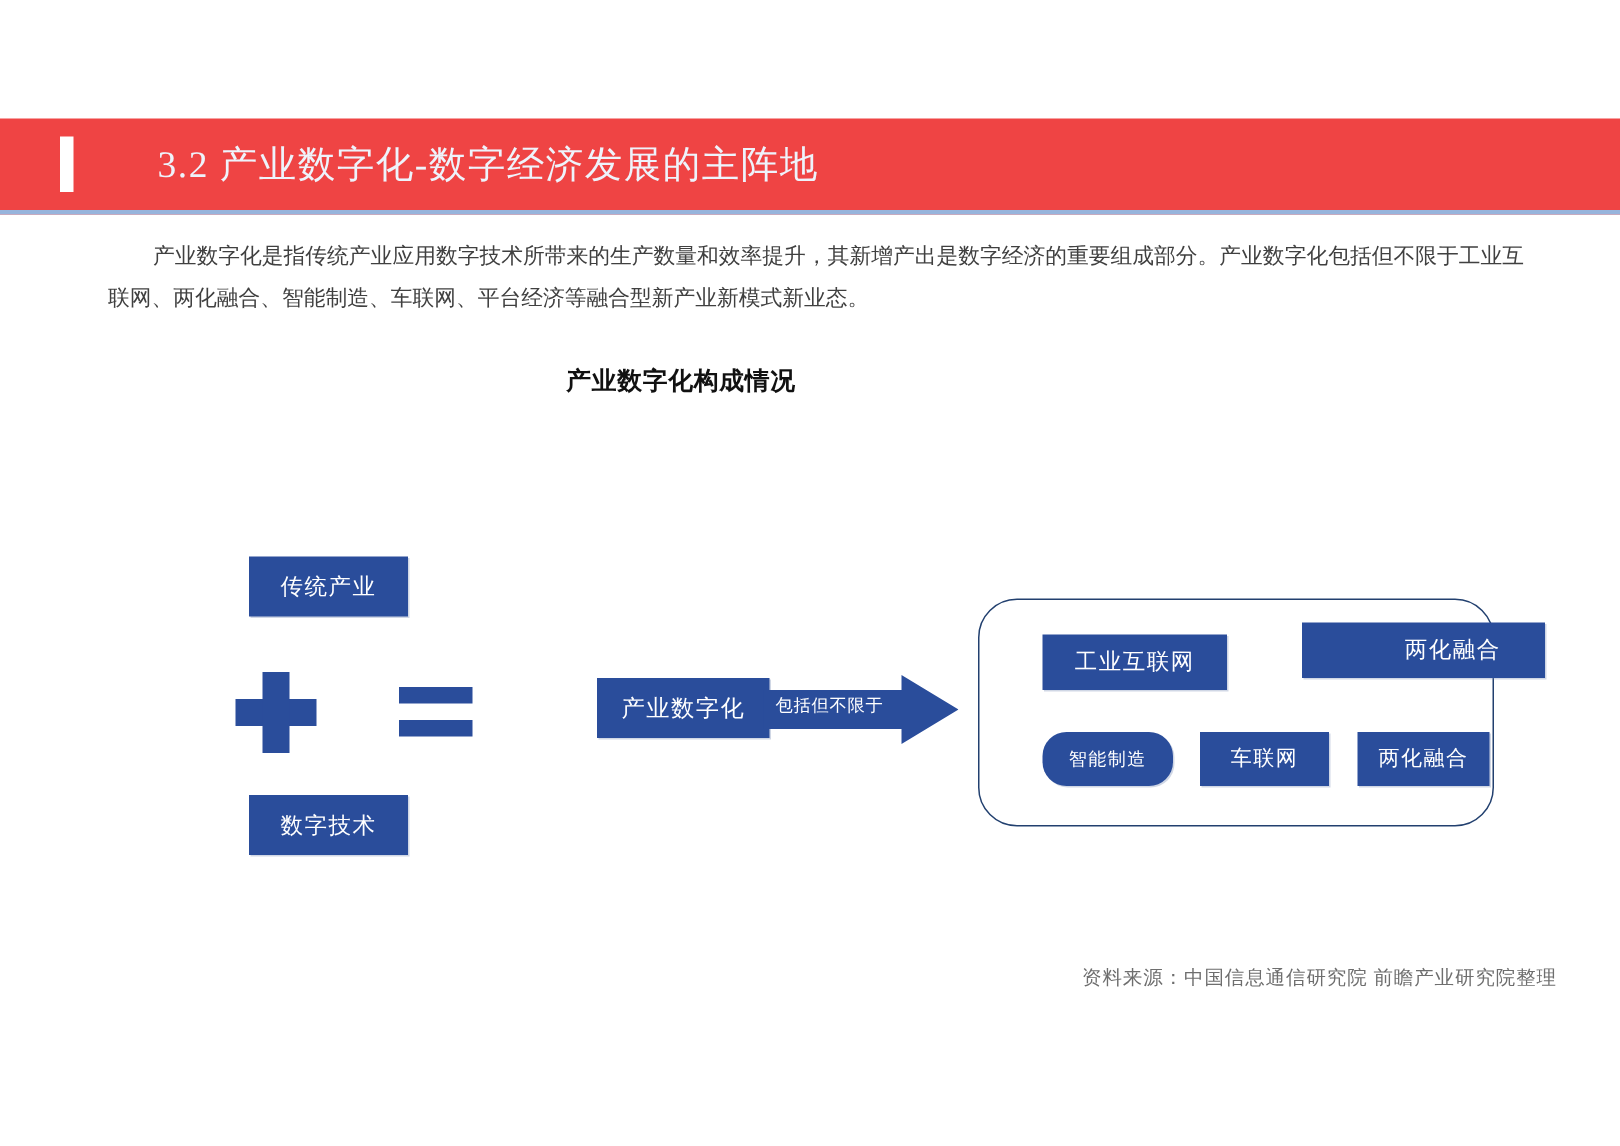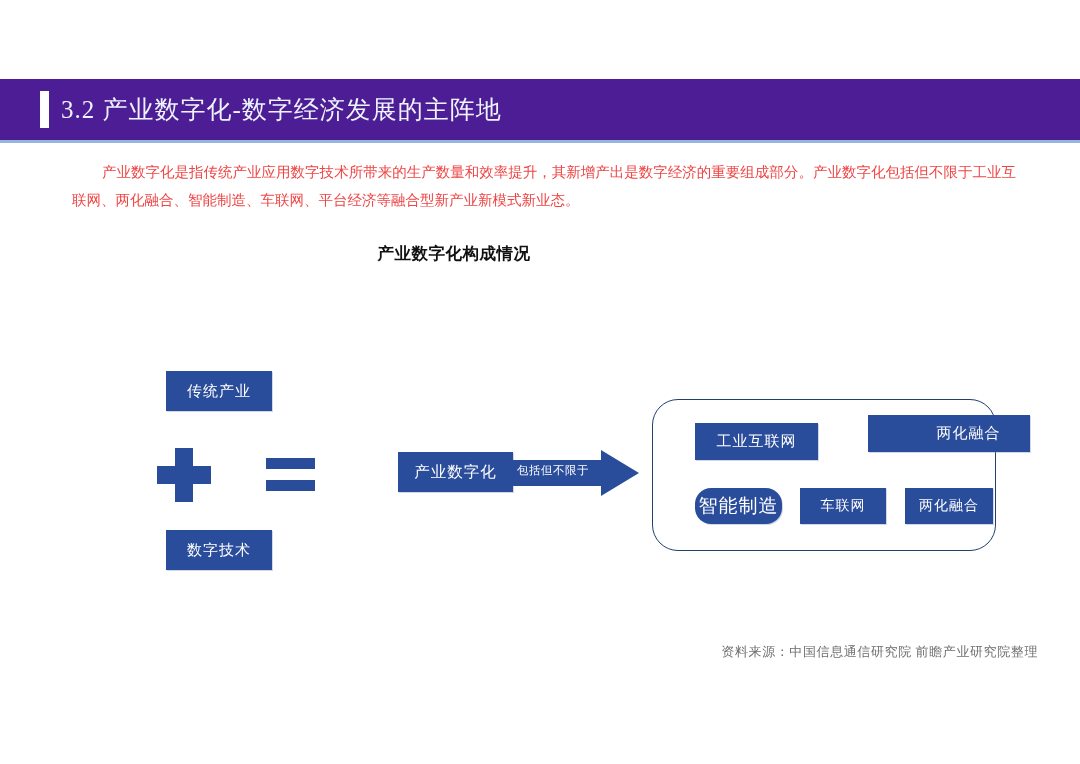--- a/index.html
+++ b/index.html
@@ -15,25 +15,26 @@
     overflow: hidden;
   }
 
   
   #title-bar {
     position: absolute;
     left: 0;
     top: 79px;
     width: 1080px;
     height: 64px;
-    background: #4c1d95;
+    background: #ef4444;
     border-bottom: 3px solid #97B4DC;
     box-sizing: border-box;
     display: flex;
     align-items: center;
+    gap: 44px;
   }
   #title-accent {
     width: 9px;
     height: 37px;
     background: #ffffff;
     margin-left: 40px;
     flex: 0 0 auto;
   }
   #title-text {
     color: #eef3fb;
@@ -45,24 +46,24 @@
   }
 
   
   #paragraph {
     position: absolute;
     left: 72px;
     top: 158px;
     width: 944px;
     font-size: 14.5px;
     line-height: 28px;
-    color: #ef4444;
+    color: #404040;
     text-align: justify;
     text-indent: 30px;
-    font-family: Liberation Sans, sans-serif;
+    font-family: Liberation Mono, monospace;
   }
 
   
   #chart-caption {
     position: absolute;
     left: 0;
     top: 243px;
     width: 868px;
     text-align: center;
     font-size: 16.5px;
@@ -161,21 +162,21 @@
     height: 152px;
     border: 1.6px solid #22406F;
     border-radius: 26px;
     box-sizing: border-box;
     background: #ffffff;
   }
 
   
   #box-iiot       { left: 660px; top: 423px; width: 123px; height: 37px; }
   #box-integration{ left: 833px; top: 415px; width: 123px; height: 37px; padding-left: 39px; }
-  #box-smartmfg   { left: 660px; top: 488px; width: 87px;  height: 36px; font-size: 19px; border-radius: 16px; }
+  #box-smartmfg   { left: 660px; top: 488px; width: 87px;  height: 36px; font-size: 12px; border-radius: 16px; }
   #box-iov        { left: 765px; top: 488px; width: 86px;  height: 36px; font-size: 14px; }
   #box-platform   { left: 870px; top: 488px; width: 88px;  height: 36px; font-size: 14px; }
 
   
   #source-note {
     position: absolute;
     right: 42px;
     top: 643px;
     font-size: 13px;
     color: #6e6e6e;

